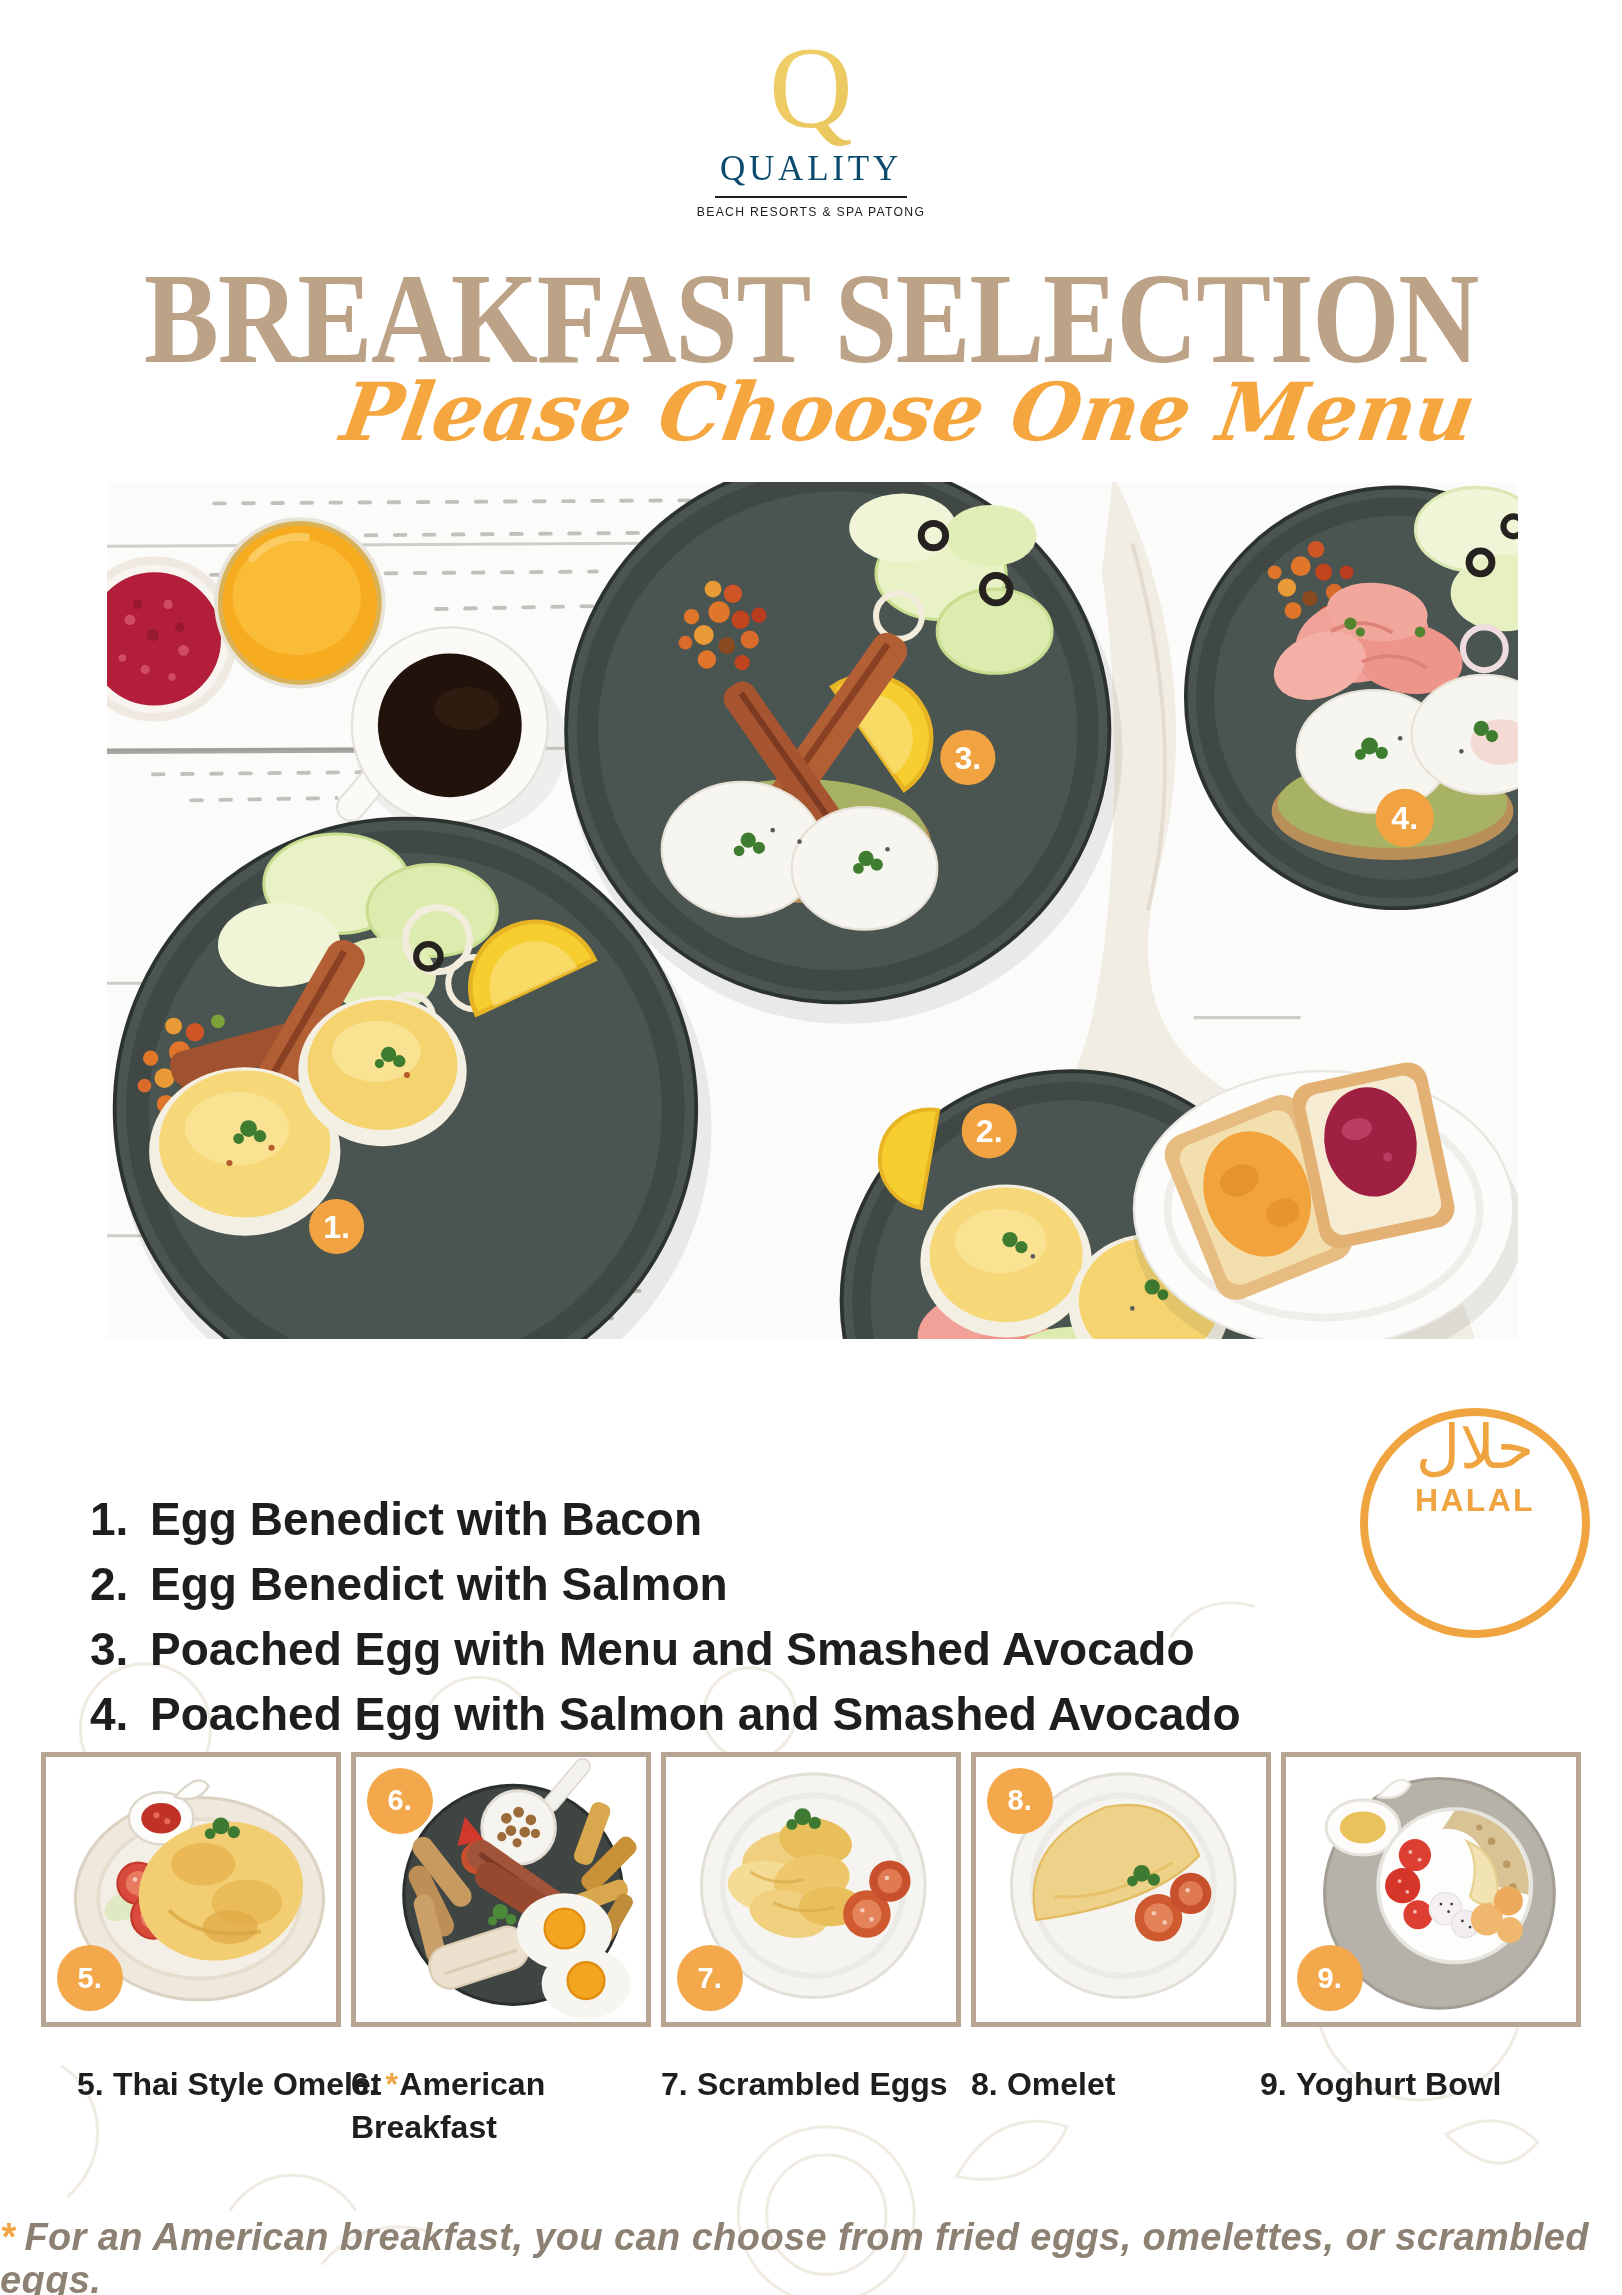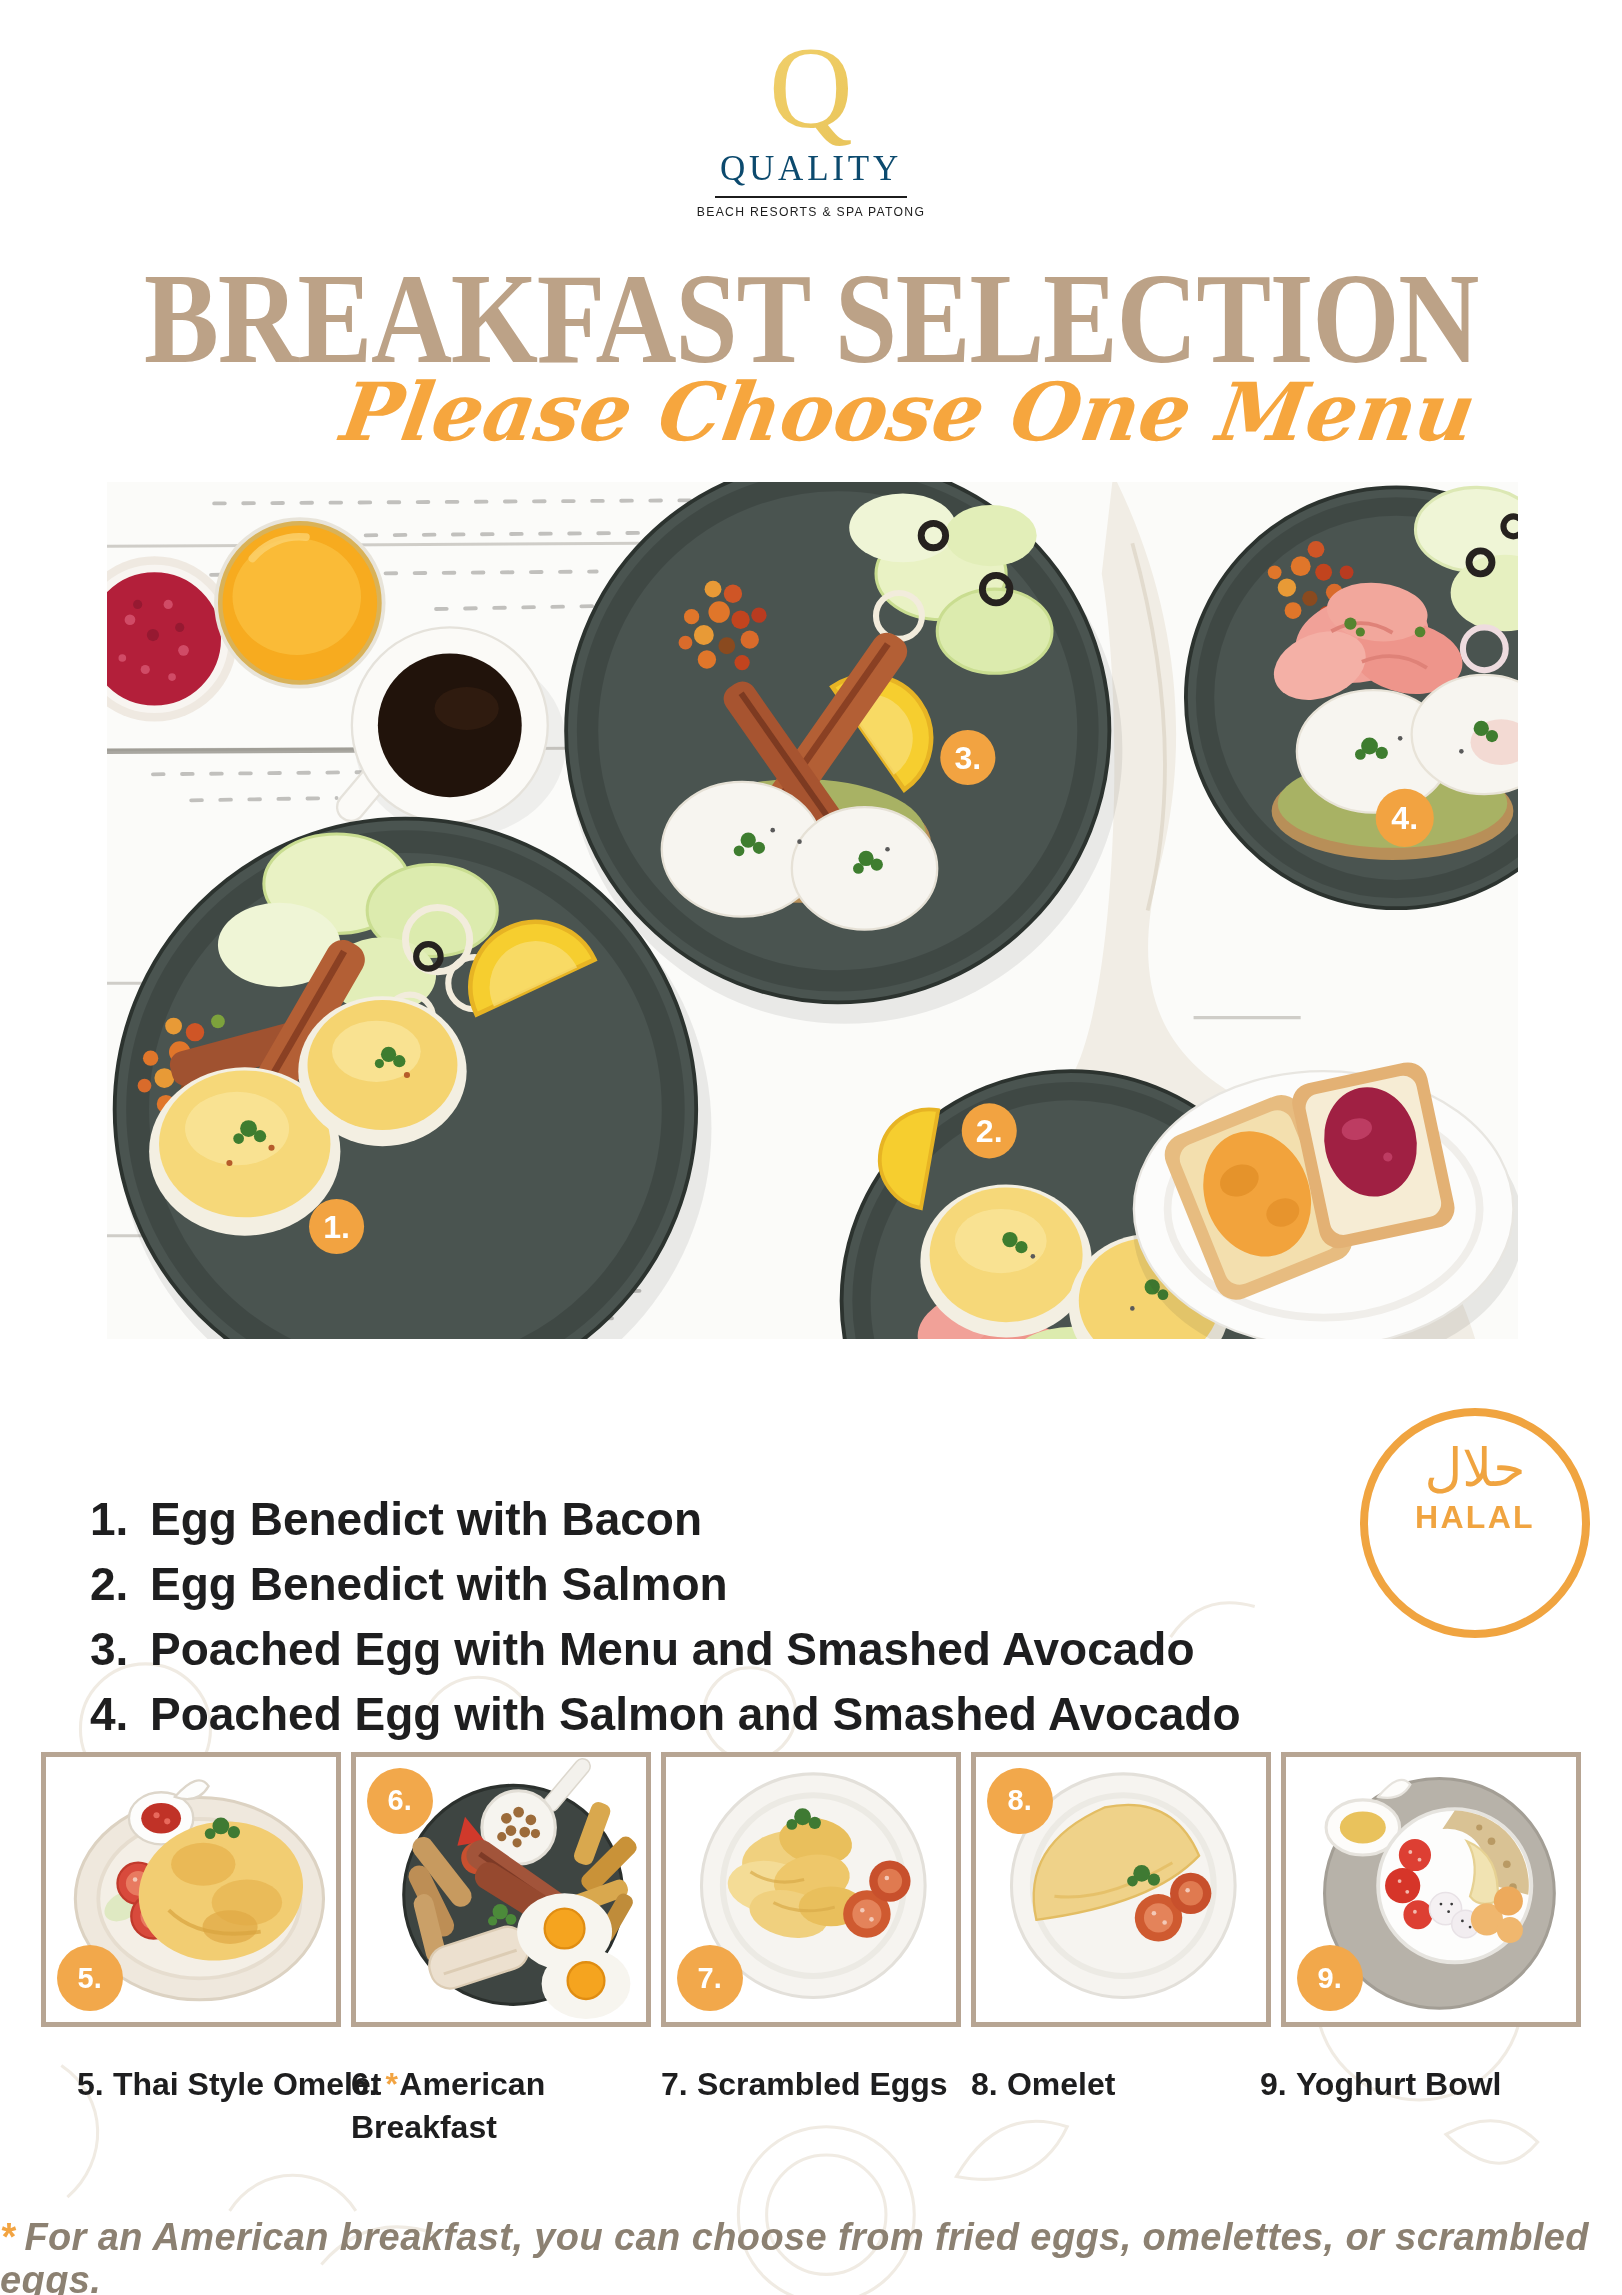--- a/index.html
+++ b/index.html
@@ -29,21 +29,21 @@
   .photo svg{display:block;}
 
   
   .menu{position:absolute;left:90px;top:1487px;margin:0;padding:0;list-style:none;}
   .menu li{display:flex;font-size:46px;font-weight:700;color:#1E1E1F;line-height:65px;}
   .menu .num{width:60px;flex:none;}
 
   
   .halal{position:absolute;left:1360px;top:1408px;width:230px;height:230px;box-sizing:border-box;
          border:8.4px solid #F0A440;border-radius:50%;text-align:center;}
-  .halal-ar{font-family:"DejaVu Sans",sans-serif;font-size:52px;line-height:1;color:#F0A440;margin-top:26px;}
+  .halal-ar{font-family:"DejaVu Sans",sans-serif;font-size:61px;line-height:1;color:#F0A440;}
   .halal-en{font-size:32px;font-weight:800;letter-spacing:2.3px;color:#F0A440;margin-top:4.6px;}
 
   
   .thumb{position:absolute;top:1752px;width:300px;height:275px;background:#ffffff;
          border:5.4px solid #B7A593;box-sizing:border-box;margin:0;}
   .thumb svg{display:block;width:100%;height:100%;}
   .t1{left:41px}.t2{left:351px}.t3{left:661px}.t4{left:971px}.t5{left:1281px}
   .badge{position:absolute;width:66px;height:66px;border-radius:50%;background:#F2A84B;color:#fff;
          font-weight:700;font-size:29px;display:flex;align-items:center;justify-content:center;}
   .b-tl{top:10.7px;left:10.7px}.b-bl{bottom:10.7px;left:10.7px}

